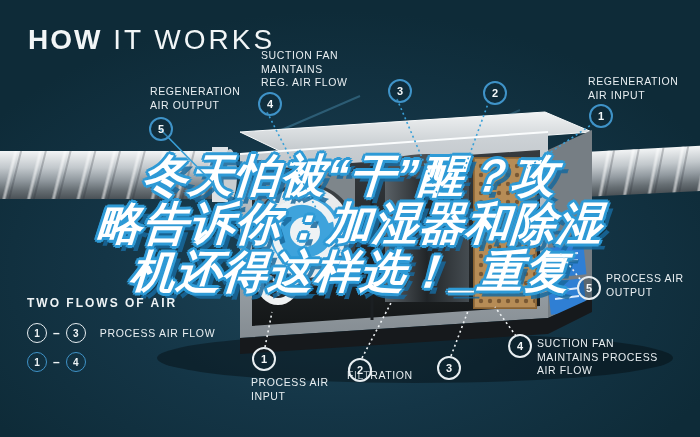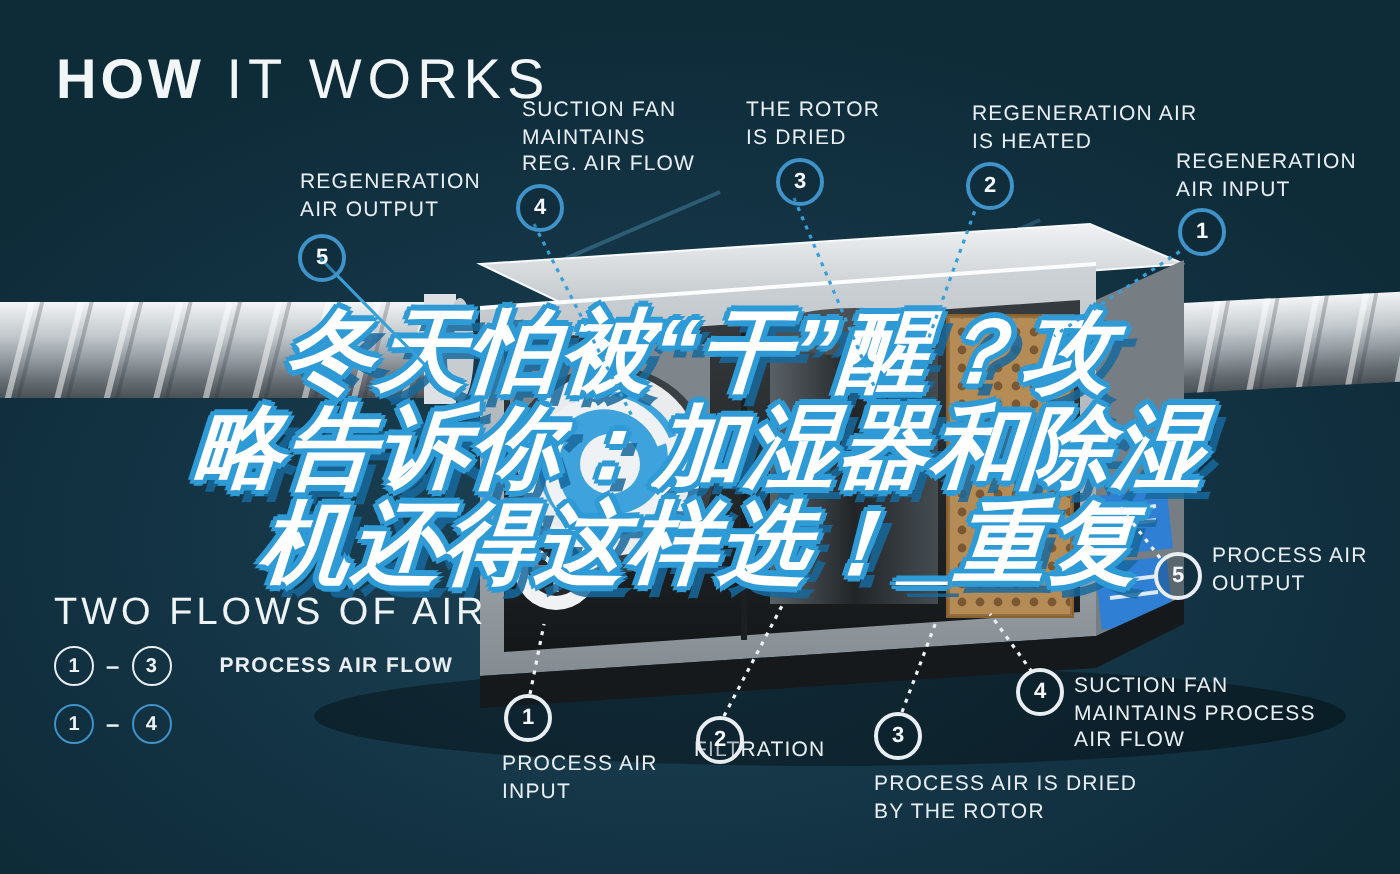--- a/index.html
+++ b/index.html
@@ -32,28 +32,28 @@
   .c2l{left:373px;top:49px;} .c2n{left:388px;top:79px;}
   .c3l{left:486px;top:51px;} .c3n{left:483px;top:81px;}
   .c4l{left:588px;top:75px;} .c4n{left:589px;top:104px;}
   .c5l{left:606px;top:272px;} .c5n{left:577px;top:276px;}
   .c6l{left:537px;top:337px;} .c6n{left:508px;top:334px;}
   .c7l{left:437px;top:386px;} .c7n{left:437px;top:356px;}
   .c8l{left:347px;top:369px;} .c8n{left:348px;top:358px;}
   .c9l{left:251px;top:376px;} .c9n{left:252px;top:347px;}
   
   .legend-title{position:absolute;left:27px;top:296px;z-index:5;color:#eef3f5;
-    font-size:19px;font-weight:400;letter-spacing:2px;}
+    font-size:12px;font-weight:700;letter-spacing:2px;}
   .legend-row{position:absolute;left:27px;z-index:5;display:flex;align-items:center;gap:6px;}
   .lr1{top:323px;} .lr2{top:352px;}
   .legend-circle{width:18px;height:18px;border-radius:50%;display:flex;align-items:center;
     justify-content:center;font-size:10px;font-weight:700;color:#eef3f5;}
   .lc-white{border:1.6px solid #e8eef1;} .lc-blue{border:1.6px solid #3f93c8;}
   .legend-dash{color:#eef3f5;font-size:12px;font-weight:700;}
-  .legend-label{color:#e8eef1;font-size:10.5px;font-weight:700;letter-spacing:0.7px;margin-left:18px;}
+  .legend-label{color:#e8eef1;font-size:10.5px;font-weight:400;letter-spacing:0.7px;margin-left:8px;}
 </style>
 </head>
 <body>
 
 <div class="stage">
 
   <svg class="scene-svg" width="700" height="437" viewBox="0 0 700 437">
     <defs>
       <linearGradient id="ductG" x1="0" y1="0" x2="0" y2="1">
         <stop offset="0" stop-color="#f2f4f5"></stop>
@@ -182,43 +182,37 @@
 
   <div class="callout-label c0l">REGENERATION
 AIR OUTPUT</div>
   <div class="num-circle circle-blue c0n">5</div>
 
   <div class="callout-label c1l">SUCTION FAN
 MAINTAINS
 REG. AIR FLOW</div>
   <div class="num-circle circle-blue c1n">4</div>
 
-  <div class="callout-label c2l">THE ROTOR
-IS DRIED</div>
   <div class="num-circle circle-blue c2n">3</div>
 
-  <div class="callout-label c3l">REGENERATION AIR
-IS HEATED</div>
   <div class="num-circle circle-blue c3n">2</div>
 
   <div class="callout-label c4l">REGENERATION
 AIR INPUT</div>
   <div class="num-circle circle-blue c4n">1</div>
 
   <div class="callout-label c5l">PROCESS AIR
 OUTPUT</div>
   <div class="num-circle circle-white c5n">5</div>
 
   <div class="callout-label c6l">SUCTION FAN
 MAINTAINS PROCESS
 AIR FLOW</div>
   <div class="num-circle circle-white c6n">4</div>
 
-  <div class="callout-label c7l">PROCESS AIR IS DRIED
-BY THE ROTOR</div>
   <div class="num-circle circle-white c7n">3</div>
 
   <div class="callout-label c8l">FILTRATION</div>
   <div class="num-circle circle-white c8n">2</div>
 
   <div class="callout-label c9l">PROCESS AIR
 INPUT</div>
   <div class="num-circle circle-white c9n">1</div>
 
   <div class="legend-title">TWO FLOWS OF AIR</div>

